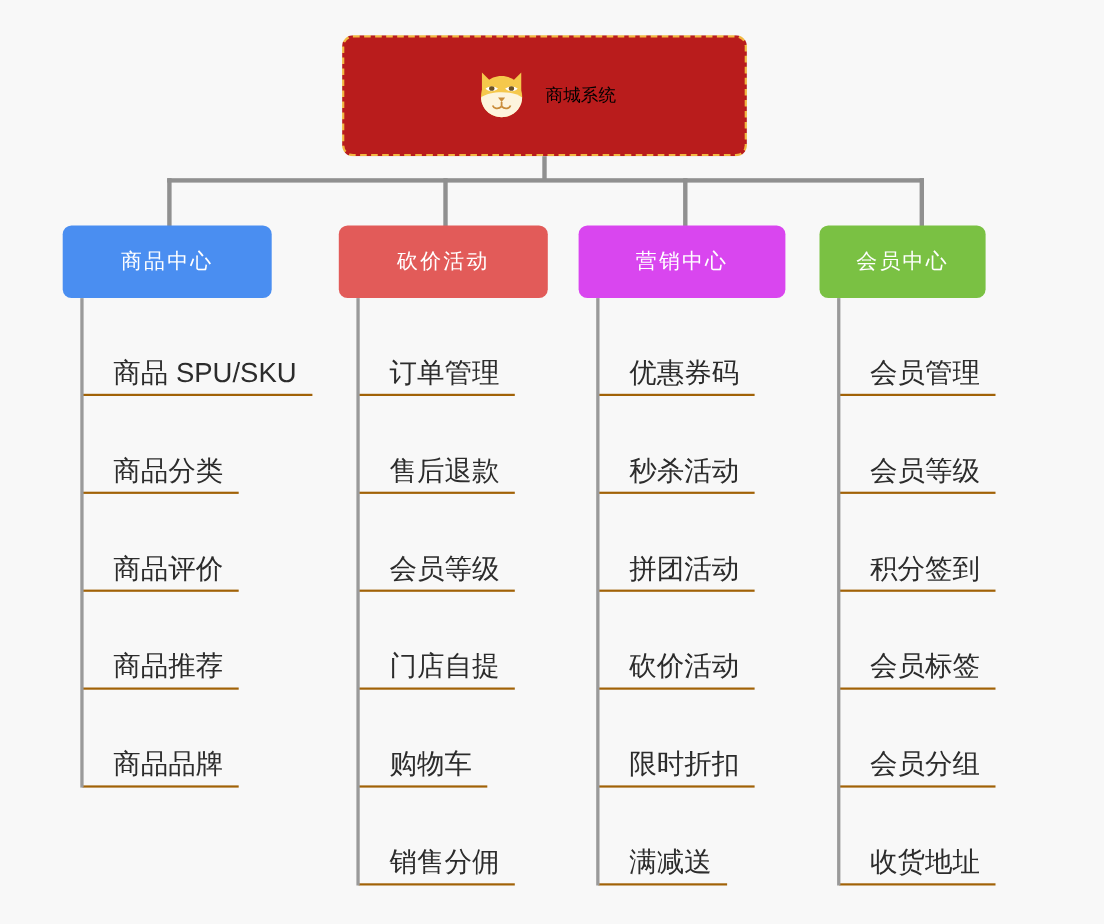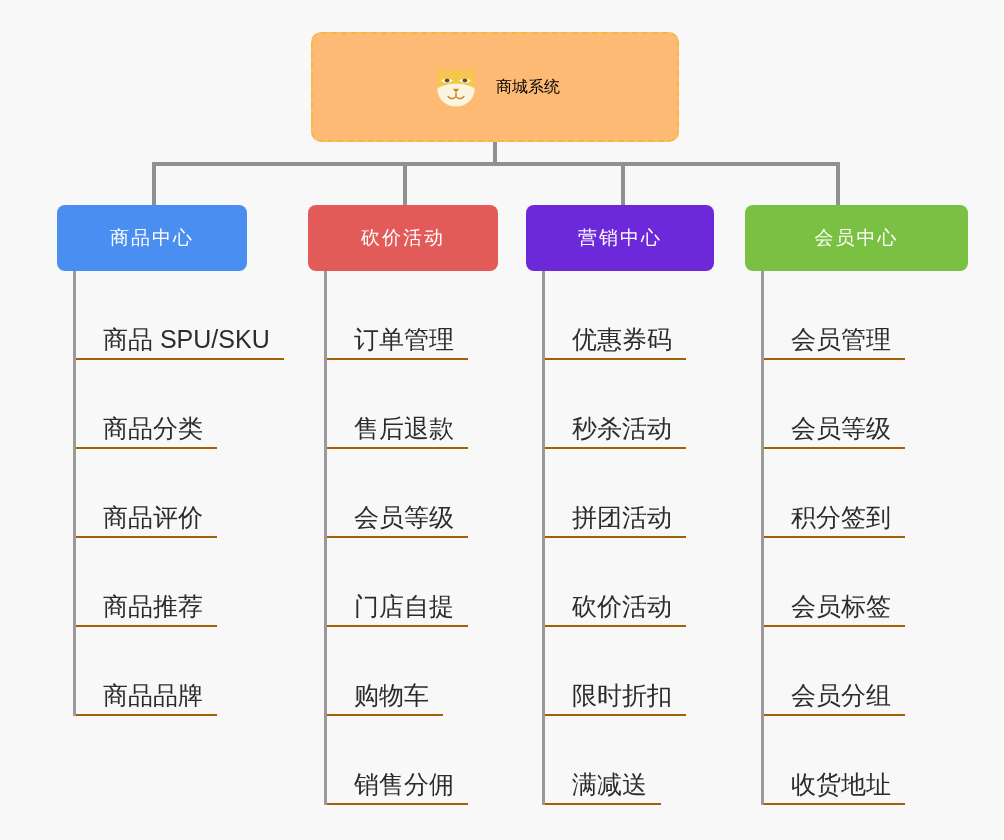--- a/index.html
+++ b/index.html
@@ -22,21 +22,21 @@
   }
 
   
   #root-node {
     position: absolute;
     left: 311px;
     top: 32px;
     width: 368px;
     height: 110px;
     box-sizing: border-box;
-    background: #fdba74;
+    background: #b91c1c;
     border: 2px dashed #f2b842;
     border-radius: 10px;
     display: flex;
     align-items: center;
     justify-content: center;
     gap: 14px;
   }
   #root-icon {
     width: 52px;
     height: 52px;
@@ -183,21 +183,21 @@
             <span class="leaf-inner">购物车</span>
           </li>
         <li class="leaf">
             <span class="leaf-inner">销售分佣</span>
           </li>
       </ul>
     </div>
   </div>
 
   <div class="col" style="left:526px; width:230px;">
-    <div class="col-header" style="background:#6d28d9; width:188px;">
+    <div class="col-header" style="background:#d946ef; width:188px;">
       <span>营销中心</span>
     </div>
     <div class="col-body">
       <div class="spine"></div>
       <ul class="leaf-list">
         <li class="leaf">
             <span class="leaf-inner">优惠券码</span>
           </li>
         <li class="leaf">
             <span class="leaf-inner">秒杀活动</span>
@@ -212,21 +212,21 @@
             <span class="leaf-inner">限时折扣</span>
           </li>
         <li class="leaf">
             <span class="leaf-inner">满减送</span>
           </li>
       </ul>
     </div>
   </div>
 
   <div class="col" style="left:745px; width:230px;">
-    <div class="col-header" style="background:#7ac143; width:223px;">
+    <div class="col-header" style="background:#7ac143; width:151px;">
       <span>会员中心</span>
     </div>
     <div class="col-body">
       <div class="spine"></div>
       <ul class="leaf-list">
         <li class="leaf">
             <span class="leaf-inner">会员管理</span>
           </li>
         <li class="leaf">
             <span class="leaf-inner">会员等级</span>

